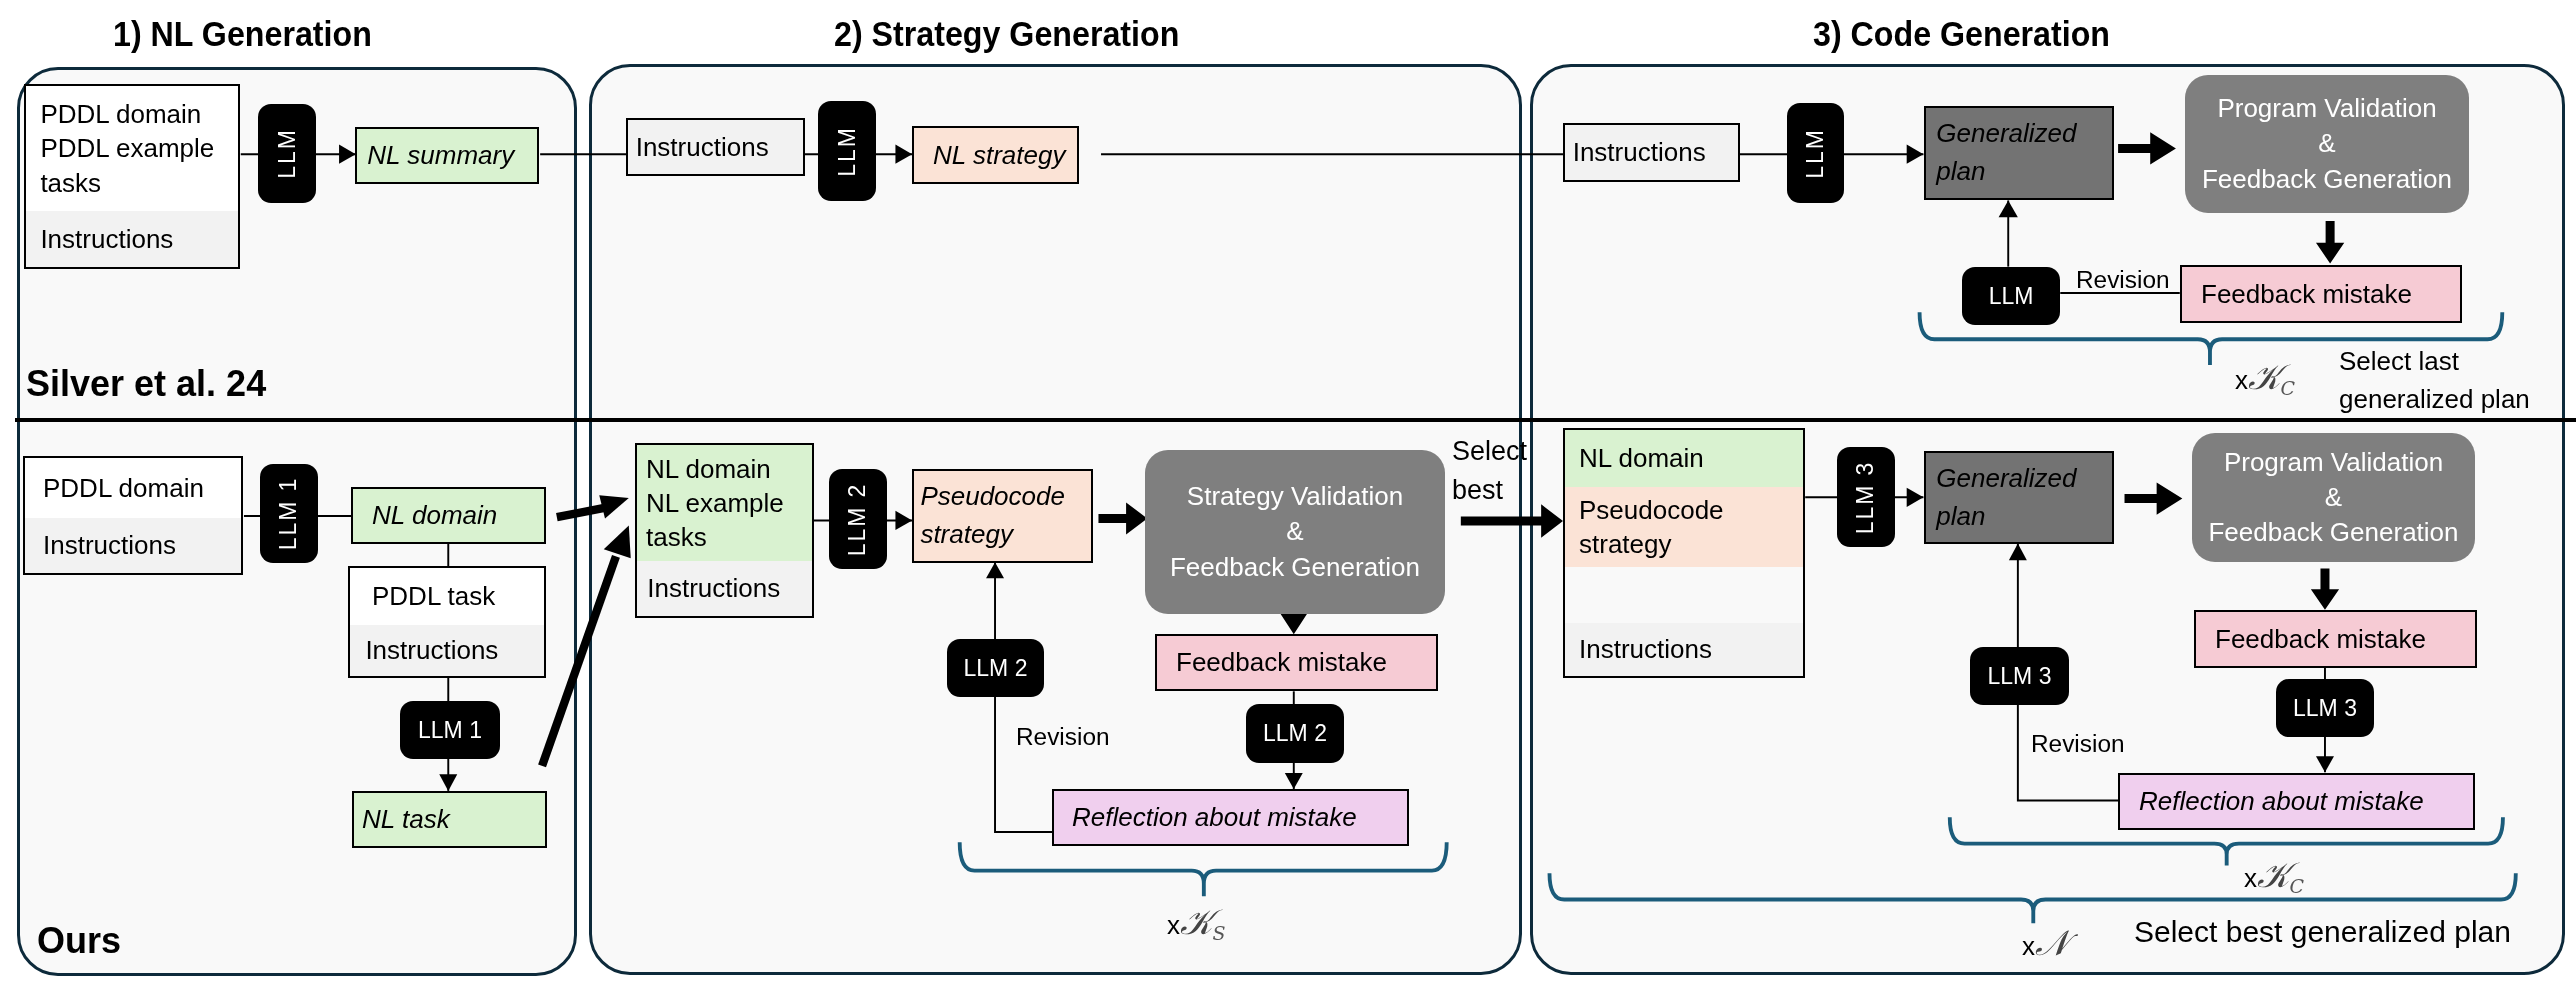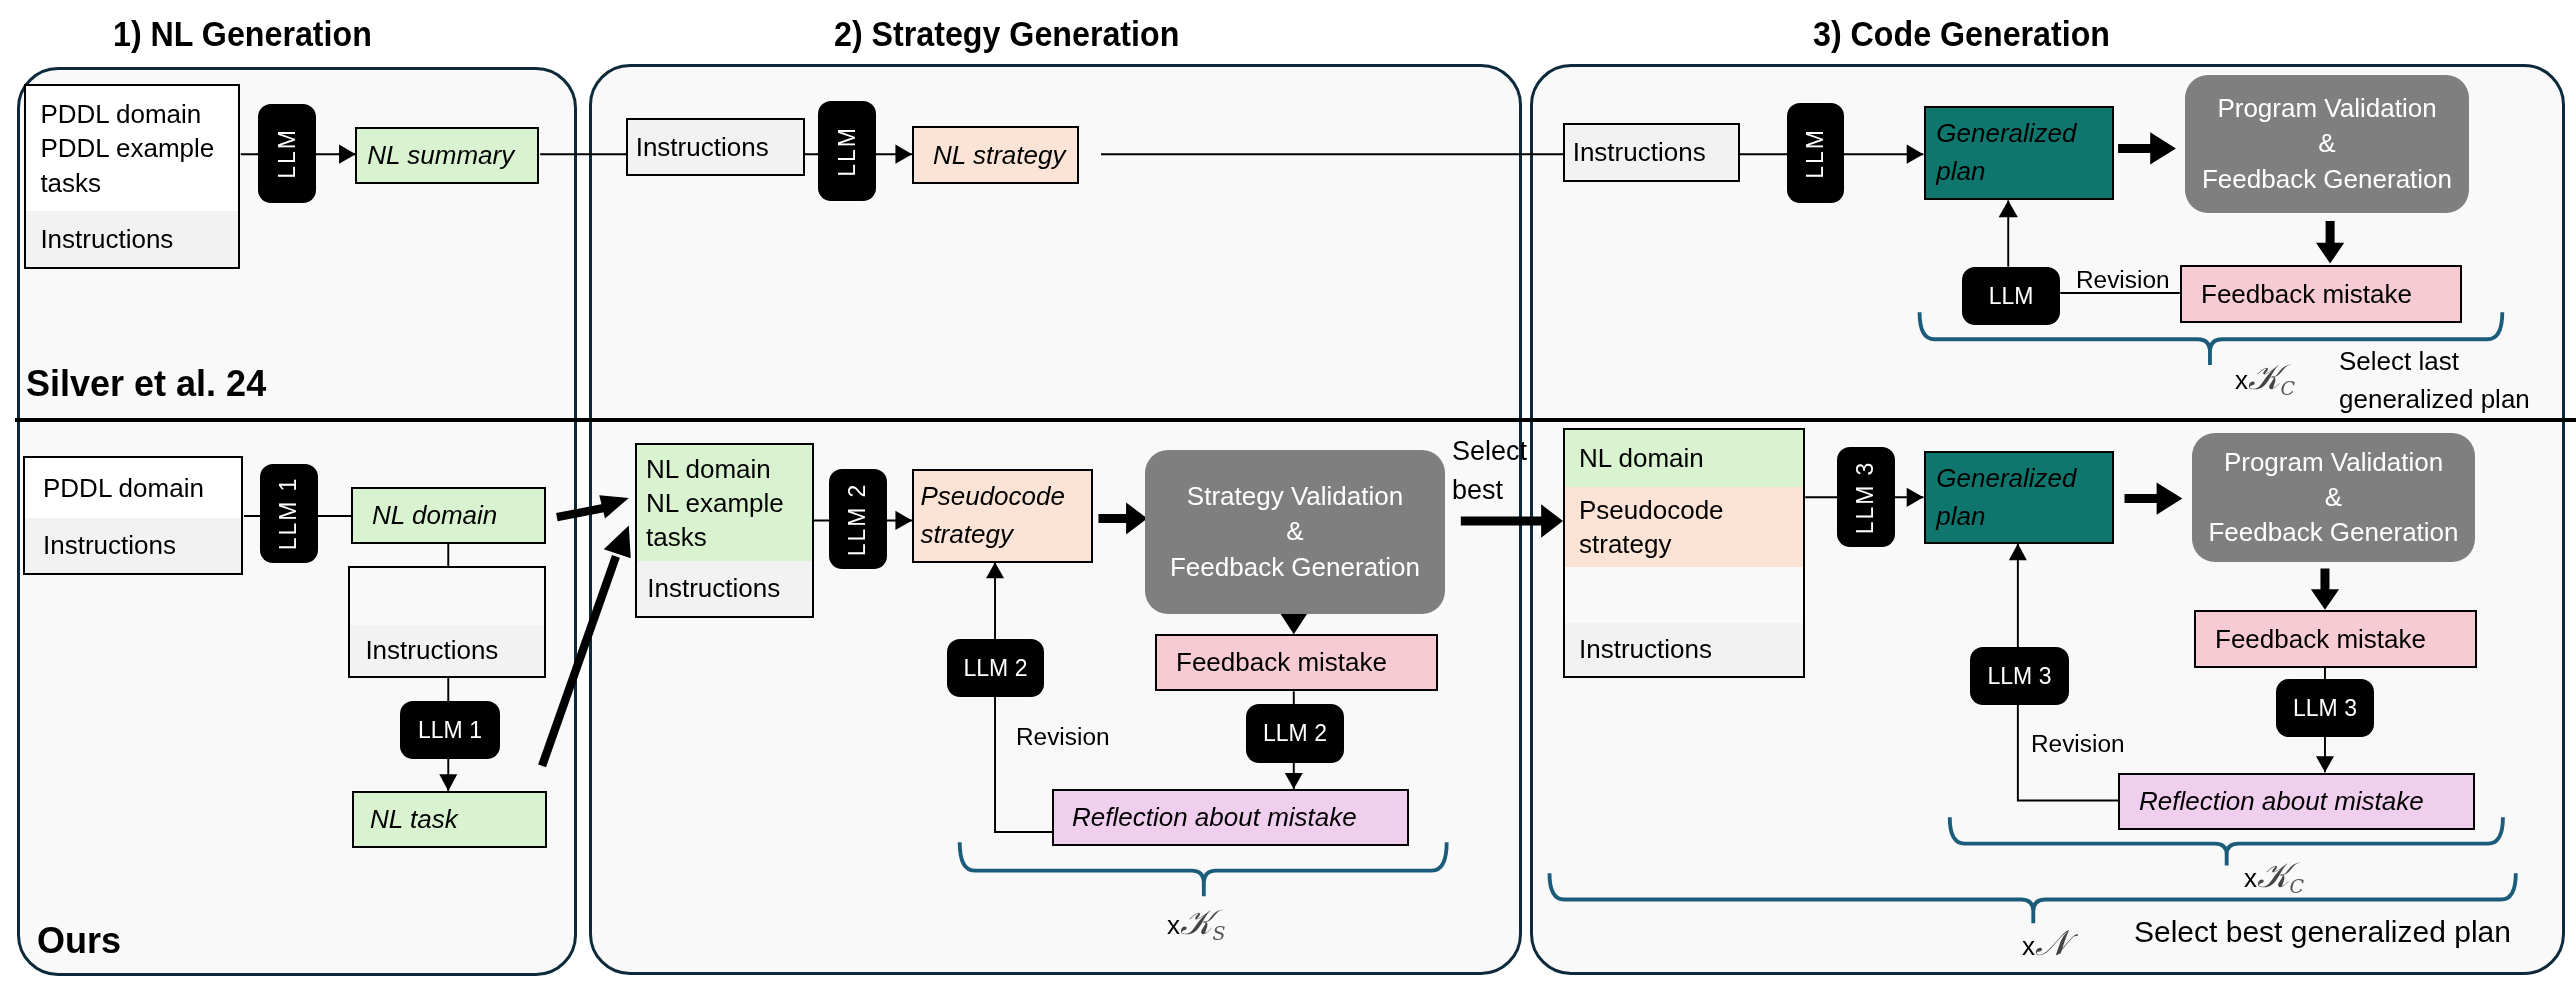--- a/index.html
+++ b/index.html
@@ -6,21 +6,21 @@
   body { width:2576px; height:992px; position:relative; overflow:hidden;
          font-family:"Liberation Sans", "DejaVu Sans", sans-serif; color:#000; }
   .abs { position:absolute; box-sizing:border-box; }
   .title { font-weight:bold; font-size:35px; white-space:nowrap; transform:scaleX(0.92); transform-origin:left top; }
   .panel { background:#f9f9f9; border:3.2px solid #0d2a3b; border-radius:41px; }
   .sep { background:#000; height:3.9px; }
   .box { border:2.6px solid #000; font-size:26px; line-height:1.25; display:flex; align-items:center; padding-left:10.3px; overflow:hidden; }
   .box.it { font-style:italic; }
   .green { background:#d9f2d0; }
   .peach { background:#fbe3d6; }
-  .blue  { background:#0f766e; }
+  .blue  { background:#737373; }
   .pink  { background:#f6cbd4; }
   .violet{ background:#f0cfee; }
   .lgray { background:#f2f2f2; }
   .white { background:#ffffff; }
   .stack { border:2.6px solid #000; overflow:hidden; }
   .stack > div { position:absolute; left:0; right:0; box-sizing:border-box; padding-left:14px; font-size:26px; line-height:1.32; display:flex; flex-direction:column; justify-content:center; }
   .llm { background:#000; color:#fff; border-radius:13px; display:flex; align-items:center; justify-content:center; font-size:23px; white-space:nowrap; }
   .llm.v span { transform:rotate(-90deg); display:block; letter-spacing:1.9px; }
   .gray { background:#7f7f7f; color:#fff; border-radius:23px; font-size:26px; line-height:1.35; text-align:center; display:flex; flex-direction:column; justify-content:center; }
   .label { font-size:24.4px; white-space:nowrap; line-height:1.35; }
@@ -152,24 +152,25 @@
 
 <div class="abs stack" style="left:23px; top:456px; width:220px; height:119px;">
   <div class="white" style="top:0; height:60px; padding-left:18px;">PDDL domain</div>
   <div class="lgray" style="top:60px; bottom:0; padding-left:18px;">Instructions</div>
 </div>
 <div class="abs llm v" style="left:260px; top:464px; width:58px; height:99px;">
     <span>LLM 1</span>
   </div>
 <div class="abs box it green" style="left:351px; top:487px; width:195px; height:57px; padding-left:19px;">NL domain</div>
 <div class="abs stack" style="left:348px; top:566px; width:198px; height:112px;">
+  <div class="white" style="top:0; height:57px; padding-left:22px;">PDDL task</div>
   <div class="lgray" style="top:57px; bottom:0; padding-left:15.4px;">Instructions</div>
 </div>
 <div class="abs llm" style="left:400px; top:701px; width:100px; height:58px;">LLM 1</div>
-<div class="abs box it green" style="left:352px; top:791px; width:195px; height:57px; padding-left:16px;">NL task</div>
+<div class="abs box it green" style="left:352px; top:791px; width:195px; height:57px; padding-left:8px;">NL task</div>
 
 <div class="abs stack" style="left:635px; top:443px; width:179px; height:175px;">
   <div class="green" style="top:0; height:116px; white-space:pre-line; padding-left:9px;">NL domain
 NL example
 tasks</div>
   <div class="lgray" style="top:116px; bottom:0; padding-left:10.3px;">Instructions</div>
 </div>
 <div class="abs llm v" style="left:829px; top:469px; width:58px; height:100px;">
     <span>LLM 2</span>
   </div>

